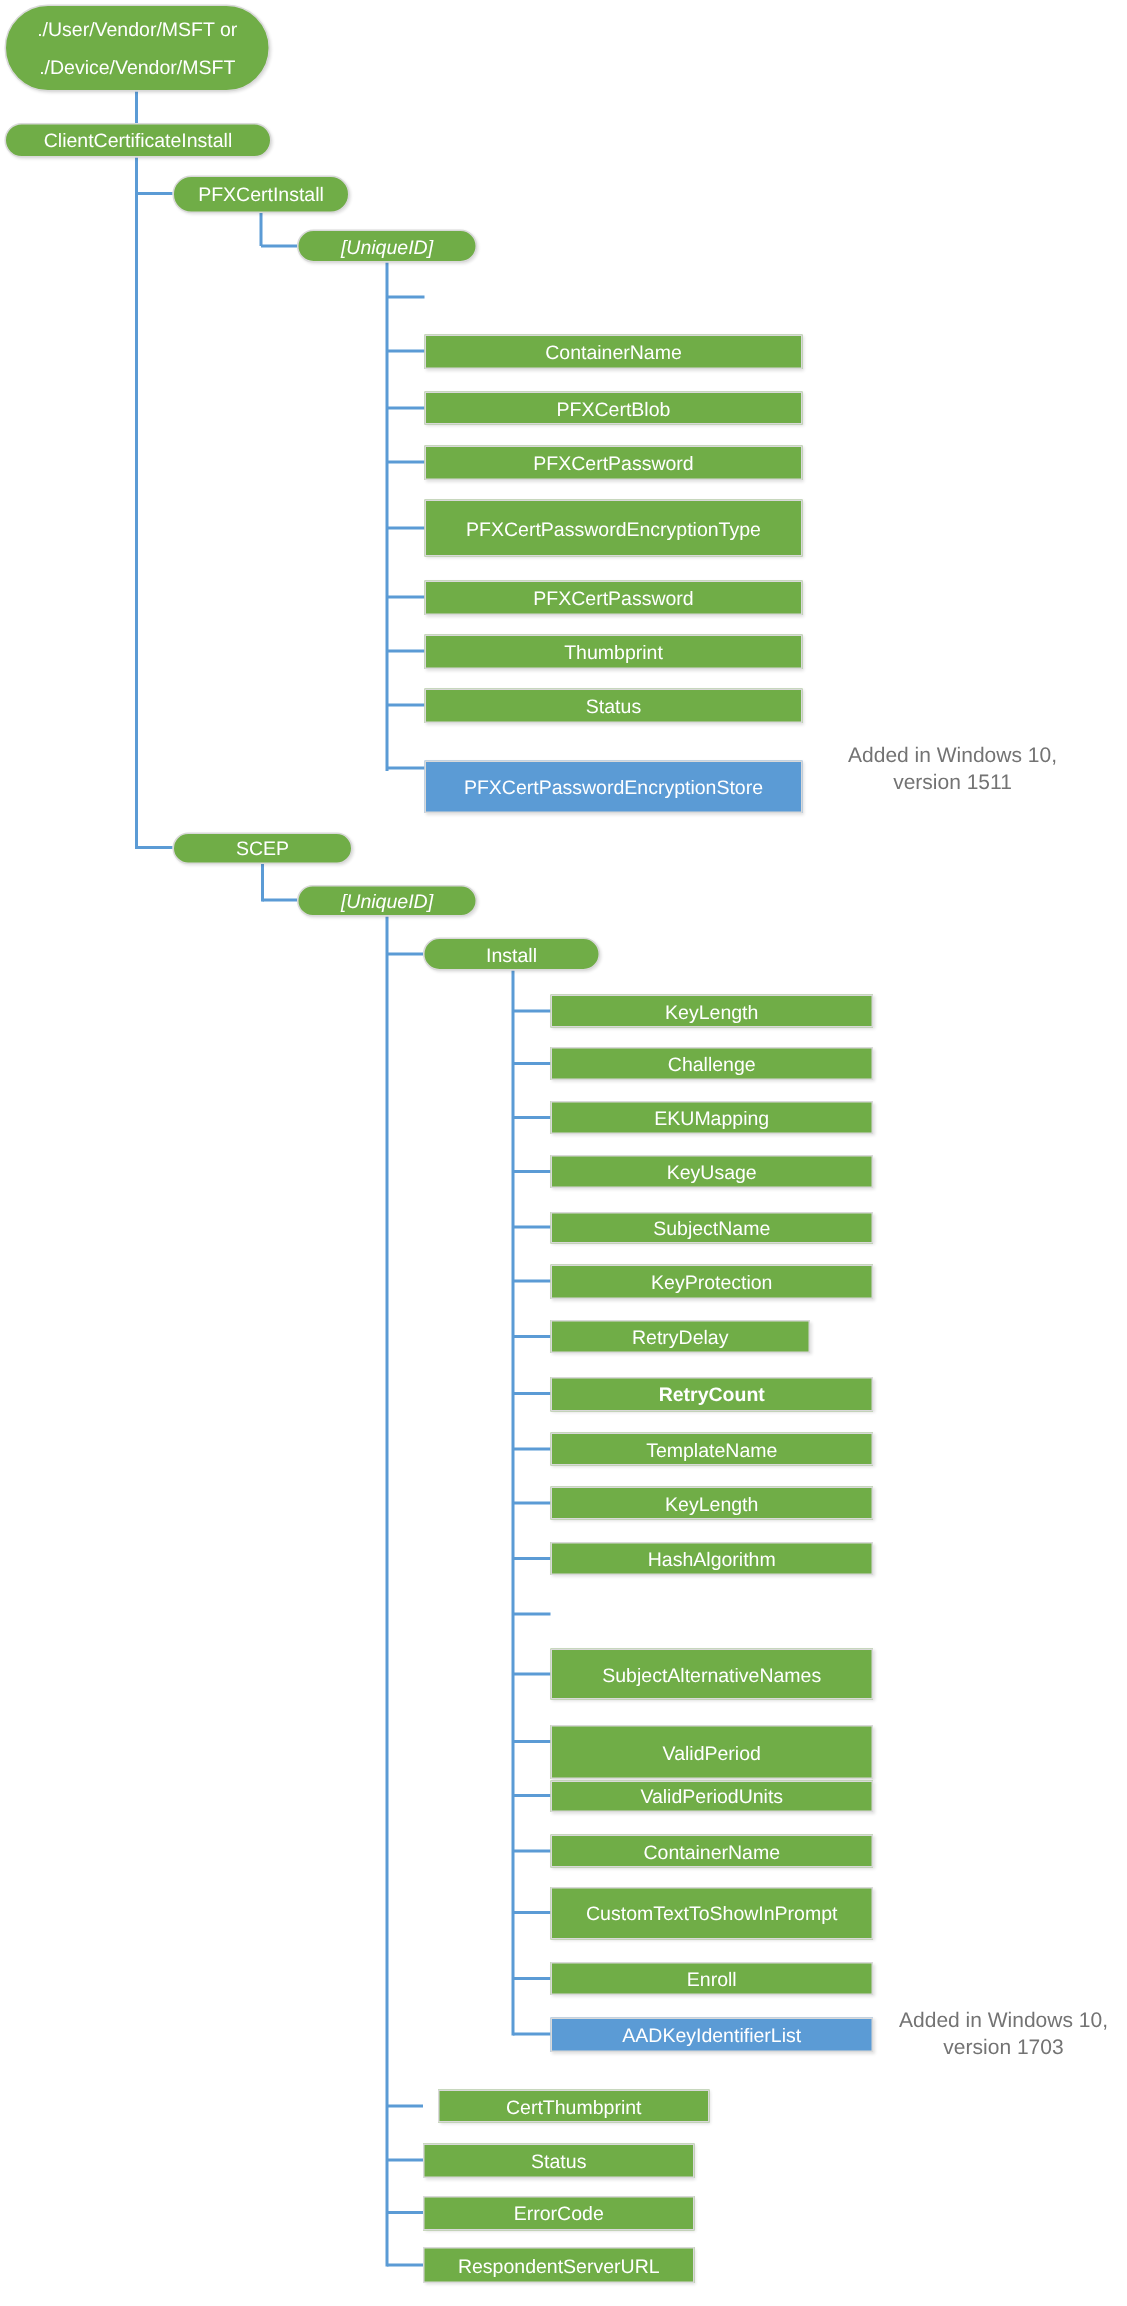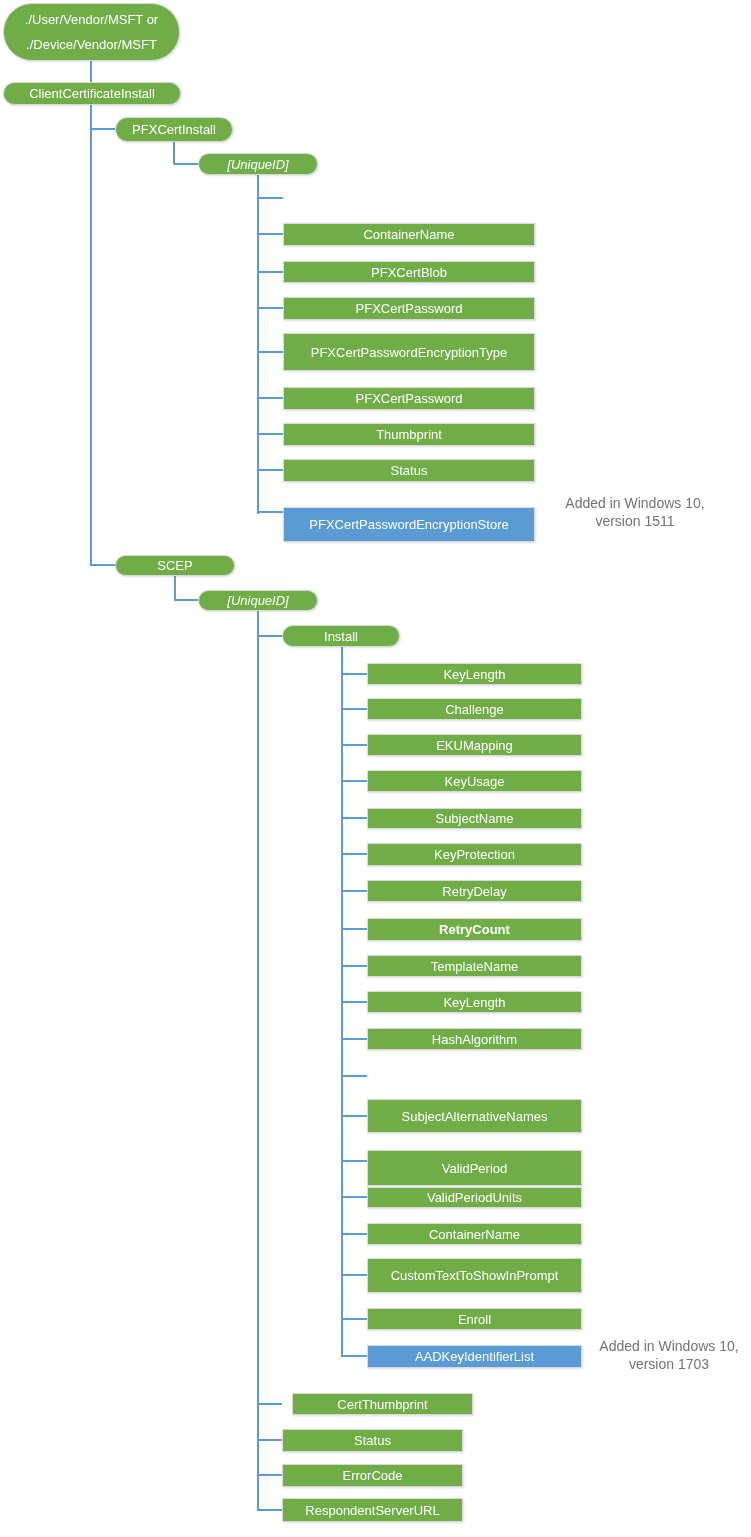--- a/index.html
+++ b/index.html
@@ -100,21 +100,21 @@
     <div class="node shape-rect fill-blue" style="left: 283px; top: 495px; width: 252px; height: 35px; margin-top: 12px;">PFXCertPasswordEncryptionStore</div>
     <div class="node shape-capsule fill-green" style="left: 115px; top: 555px; width: 120px; height: 21px;">SCEP</div>
     <div class="node shape-capsule fill-green italic" style="left: 198px; top: 590px; width: 120px; height: 21px;">[UniqueID]</div>
     <div class="node shape-capsule fill-green" style="left: 282px; top: 625px; width: 118px; height: 22px;">Install</div>
     <div class="node shape-rect fill-green" style="left: 367px; top: 663px; width: 215px; height: 22px;">KeyLength</div>
     <div class="node shape-rect fill-green" style="left: 367px; top: 698px; width: 215px; height: 22px;">Challenge</div>
     <div class="node shape-rect fill-green" style="left: 367px; top: 734px; width: 215px; height: 22px;">EKUMapping</div>
     <div class="node shape-rect fill-green" style="left: 367px; top: 770px; width: 215px; height: 22px;">KeyUsage</div>
     <div class="node shape-rect fill-green" style="left: 367px; top: 808px; width: 215px; height: 21px;">SubjectName</div>
     <div class="node shape-rect fill-green" style="left: 367px; top: 843px; width: 215px; height: 23px;">KeyProtection</div>
-    <div class="node shape-rect fill-green" style="left: 367px; top: 880px; width: 215px; height: 22px;">RetryDelay</div>
+    <div class="node shape-rect fill-green" style="left: 367px; top: 880px; width: 173px; height: 22px;">RetryDelay</div>
     <div class="node shape-rect fill-green" style="left: 367px; top: 918px; width: 215px; height: 23px; font-weight: bold;">RetryCount</div>
     <div class="node shape-rect fill-green" style="left: 367px; top: 955px; width: 215px; height: 22px;">TemplateName</div>
     <div class="node shape-rect fill-green" style="left: 367px; top: 991px; width: 215px; height: 22px;">KeyLength</div>
     <div class="node shape-rect fill-green" style="left: 367px; top: 1028px; width: 215px; height: 22px;">HashAlgorithm</div>
     <div class="node shape-rect fill-green" style="left: 367px; top: 1099px; width: 215px; height: 34px;">SubjectAlternativeNames</div>
     <div class="node shape-rect fill-green" style="left: 367px; top: 1150px; width: 215px; height: 36px;">ValidPeriod</div>
     <div class="node shape-rect fill-green" style="left: 367px; top: 1187px; width: 215px; height: 21px;">ValidPeriodUnits</div>
     <div class="node shape-rect fill-green" style="left: 367px; top: 1223px; width: 215px; height: 22px;">ContainerName</div>
     <div class="node shape-rect fill-green" style="left: 367px; top: 1258px; width: 215px; height: 35px;">CustomTextToShowInPrompt</div>
     <div class="node shape-rect fill-green" style="left: 367px; top: 1308px; width: 215px; height: 22px;">Enroll</div>

